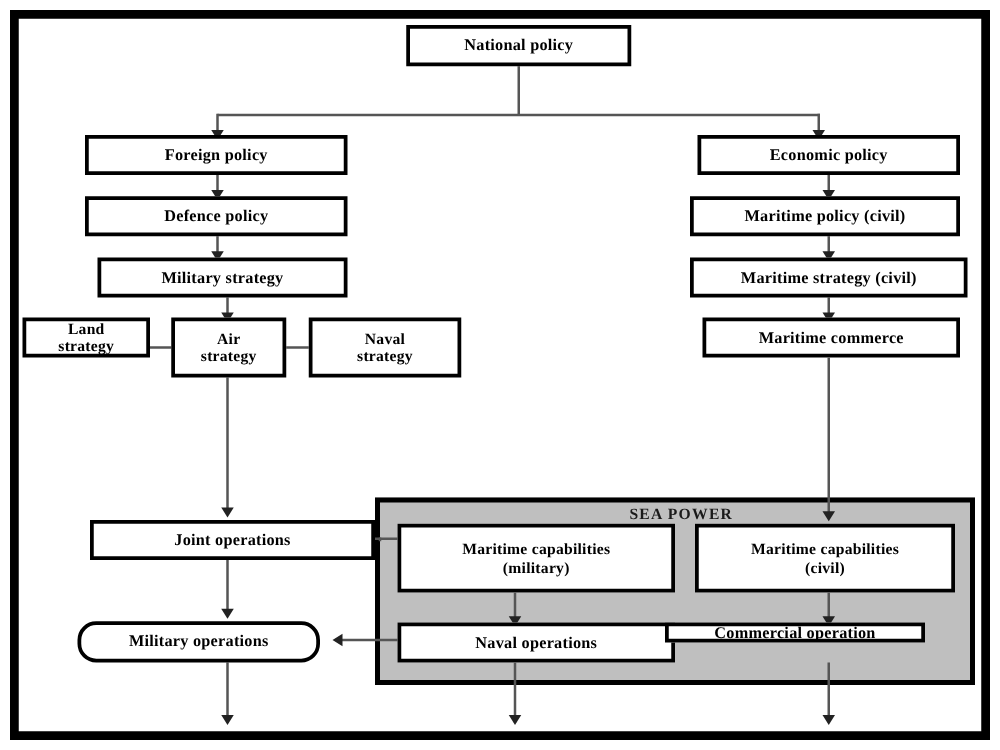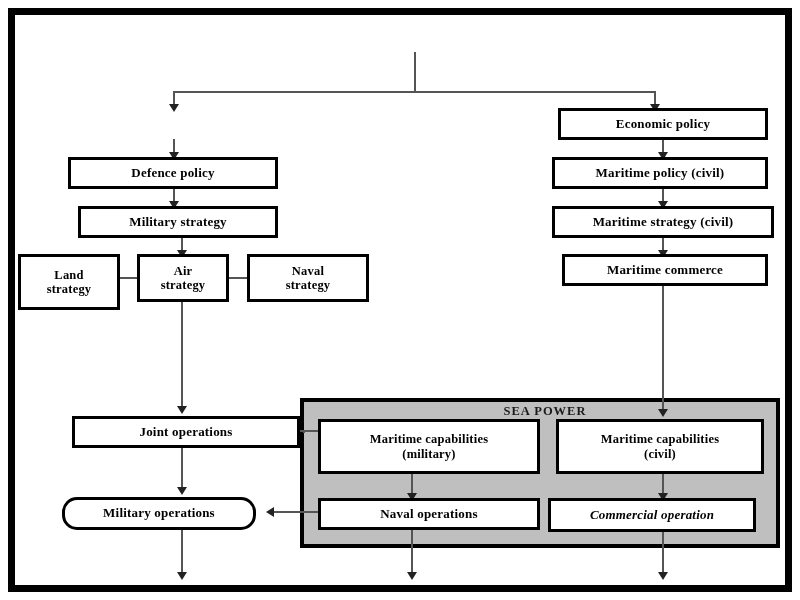--- a/index.html
+++ b/index.html
@@ -163,27 +163,29 @@
   <div class="vline" style="left:411px; top:530px; height:48px;"></div>
   <div class="arrow-down" style="left:407px; top:572px;"></div>
 
   <div class="vline" style="left:303px; top:430px; height:3px;"></div>
   <div class="hline" style="left:272px; top:430px; width:48px;"></div>
   <div class="arrow-left" style="left:266px; top:426px;"></div>
 
   <div class="hline" style="left:272px; top:511px; width:48px;"></div>
   <div class="arrow-left" style="left:266px; top:507px;"></div>
 
-
+  <div class="node" style="left:325px; top:20px; width:180px; height:33px;">National policy</div>
+
+  <div class="node" style="left:68px; top:108px; width:210px; height:32px;">Foreign policy</div>
 
   <div class="node" style="left:68px; top:157px; width:210px; height:32px;">Defence policy</div>
 
   <div class="node" style="left:78px; top:206px; width:200px; height:32px;">Military strategy</div>
 
-  <div class="node two-line" style="left:18px; top:254px; width:102px; height:56px; white-space:pre-line;">Land
+  <div class="node two-line" style="left:18px; top:254px; width:102px; height:32px; white-space:pre-line;">Land
 strategy</div>
 
   <div class="node two-line" style="left:137px; top:254px; width:92px; height:48px; white-space:pre-line;">Air
 strategy</div>
 
   <div class="node two-line" style="left:247px; top:254px; width:122px; height:48px; white-space:pre-line;font-family:Liberation Serif, serif;">Naval
 strategy</div>
 
   <div class="node" style="left:558px; top:108px; width:210px; height:32px;">Economic policy</div>
 
@@ -198,15 +200,15 @@
   <div class="node" style="left:62px; top:497px; width:194px; height:33px;border-radius:15px;">Military operations</div>
 
   <div class="node two-line" style="left:318px; top:419px; width:222px; height:55px; white-space:pre-line;">Maritime capabilities
 (military)</div>
 
   <div class="node two-line" style="left:556px; top:419px; width:208px; height:55px; white-space:pre-line;">Maritime capabilities
 (civil)</div>
 
   <div class="node" style="left:318px; top:498px; width:222px; height:32px;">Naval operations</div>
 
-  <div class="node" style="left:548px; top:498px; width:208px; height:34px;font-style:italic;">Commercial operation</div>
+  <div class="node" style="left:532px; top:498px; width:208px; height:16px;">Commercial operation</div>
 
 </div>
 
 </body></html>

